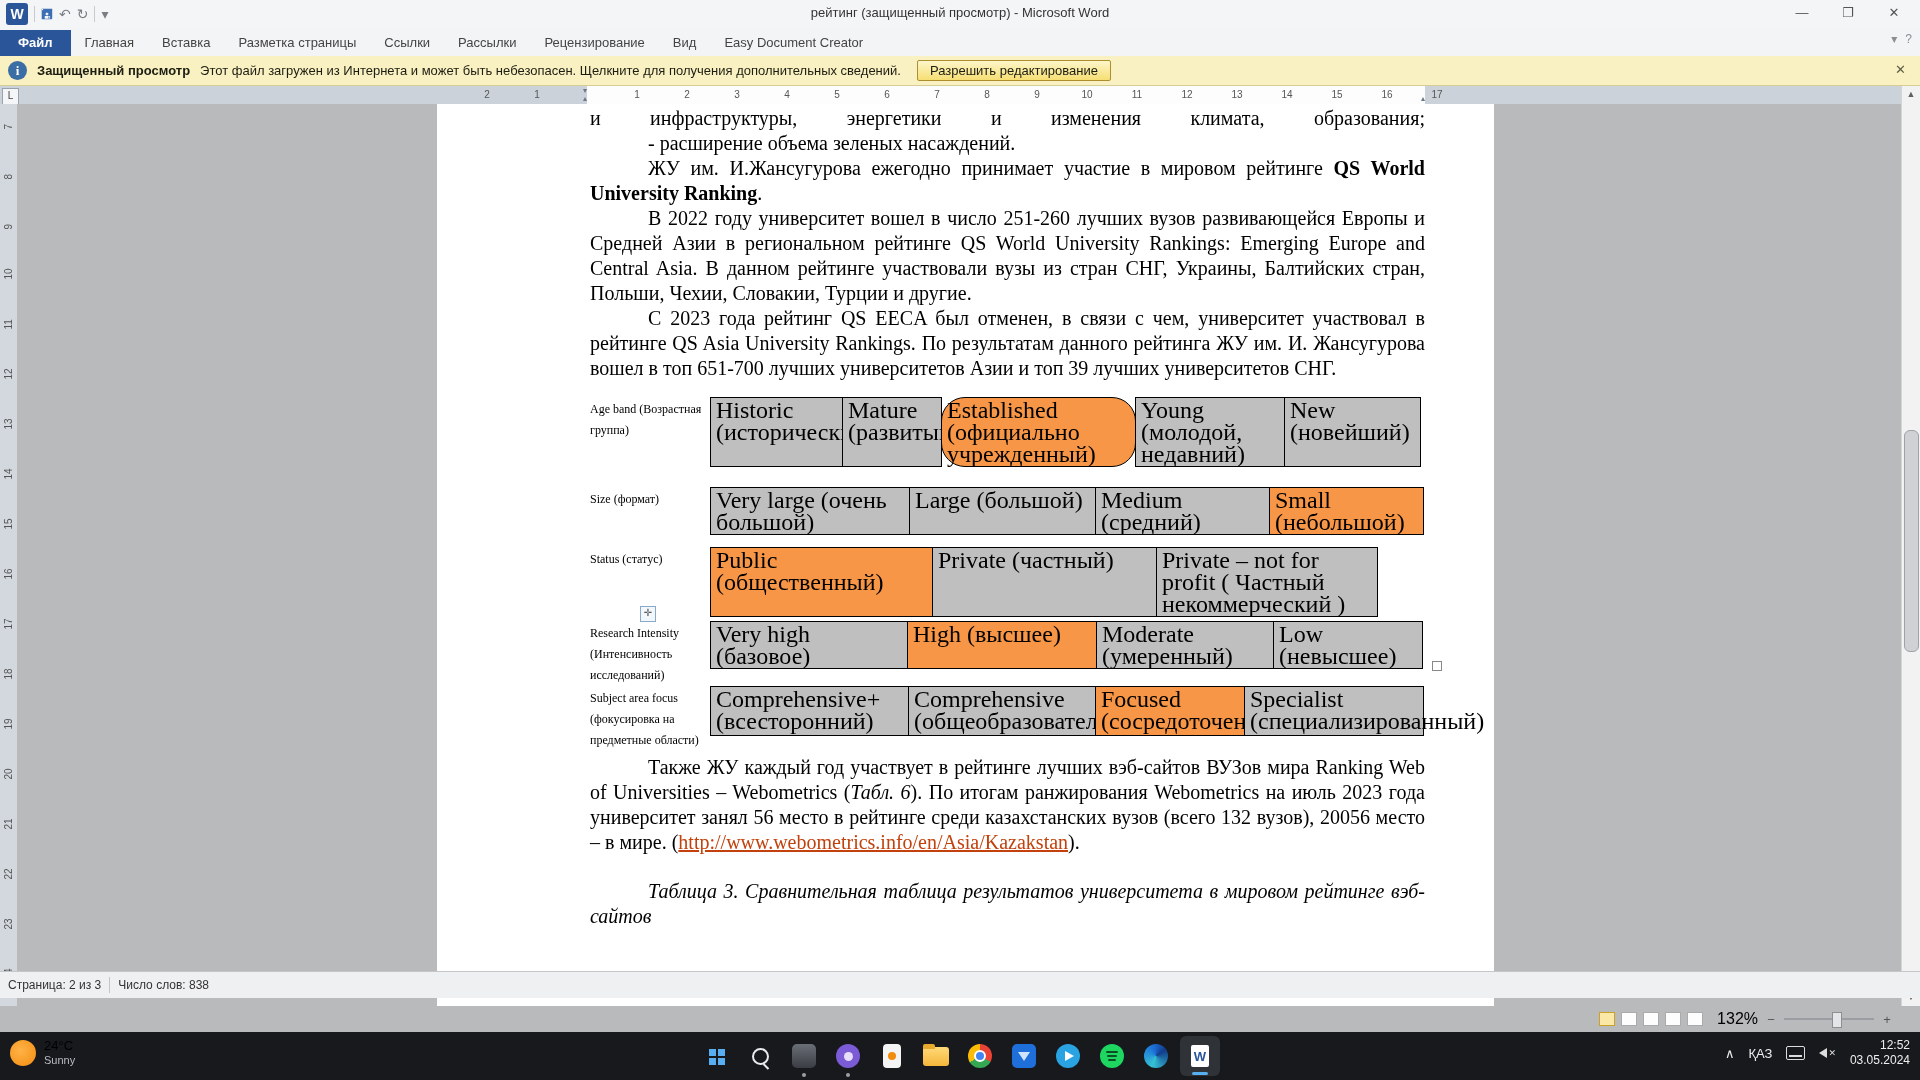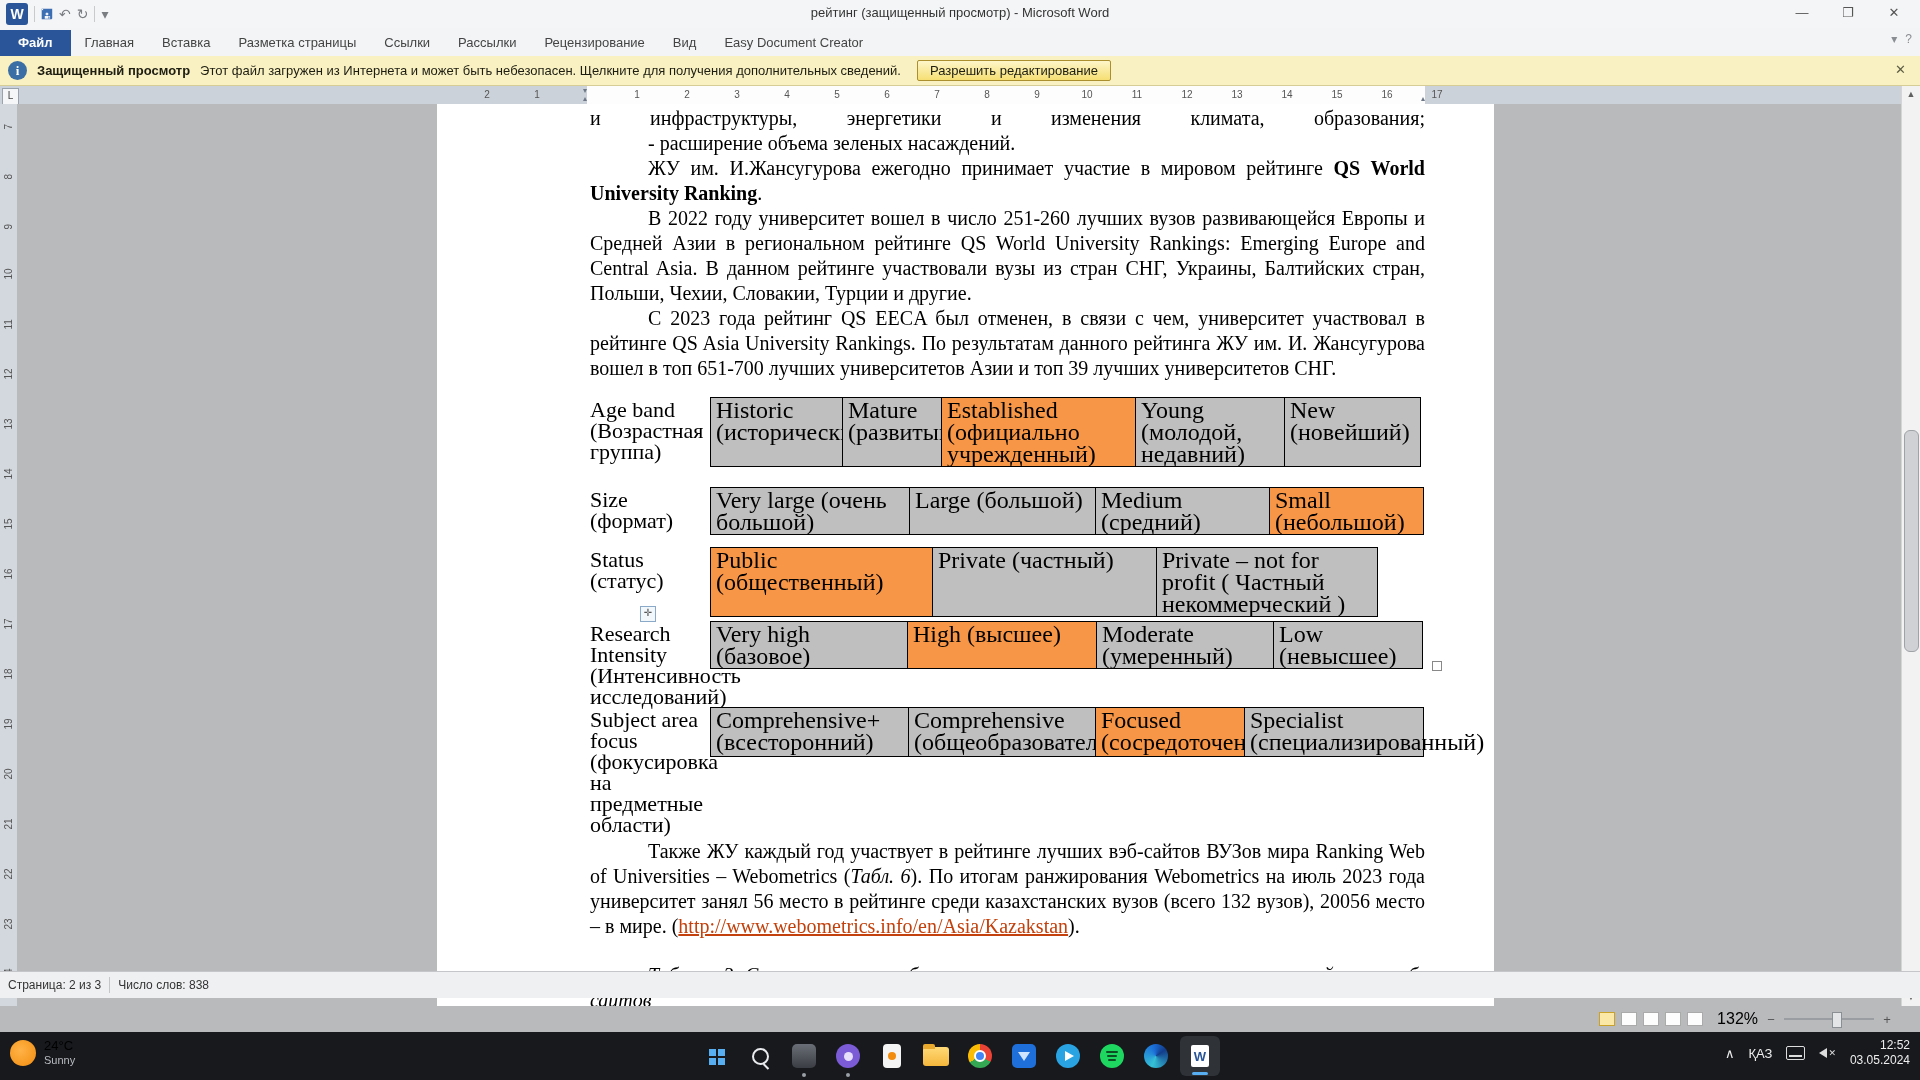--- a/index.html
+++ b/index.html
@@ -47,21 +47,21 @@
         box-sizing:border-box;padding:8px 69px 0 153px;
         font-family:"Liberation Serif",serif;font-size:20px;line-height:25px;color:#000;}
   #page p{margin:0;text-align:justify;}
   .ind{text-indent:58px;}
   .fulljust{text-align-last:justify;}
   .cap{font-style:italic;}
   .lnk{color:#c2410c;text-decoration:underline;}
   
   #matrix{margin-top:16px;}
   .mrow{display:flex;align-items:flex-start;}
-  .mlabel{width:120px;flex:none;font-size:22px;line-height:21px;padding-top:2px;}
+  .mlabel{width:120px;flex:none;font-size:12px;line-height:21px;padding-top:2px;}
   .mtable{display:flex;align-items:stretch;}
   .mcell{box-sizing:border-box;border:1px solid #000;margin-left:-1px;background:#bfbfbf;
          font-size:24px;line-height:22px;padding:1px 5px;}
   .mcell:first-child{margin-left:0;}
   .mcell.hl{background:#f79646;}
   .mr0{margin-top:0;} .mr1{margin-top:20px;} .mr2{margin-top:12px;} .mr3{margin-top:4px;} .mr4{margin-top:0;}
   .mr0 .mcell{min-height:58px;} .mr1 .mcell{min-height:46px;} .mr2 .mcell{min-height:50px;}
   .mr3 .mcell{min-height:44px;} .mr4 .mcell{min-height:50px;}
   #movehandle{left:203px;top:508px;width:14px;height:14px;background:#f2f7fc;border:1px solid #8aa8c8;
               font-size:10px;line-height:12px;text-align:center;color:#555;position:absolute;}
@@ -219,21 +219,21 @@
     <p class="ind">- расширение объема зеленых насаждений.</p>
     <p class="ind"><span>ЖУ им. И.Жансугурова ежегодно принимает участие в мировом рейтинге </span><b>QS World University Ranking</b><span>.</span></p>
     <p class="ind">В 2022 году университет вошел в число 251-260 лучших вузов развивающейся Европы и Средней Азии в региональном рейтинге QS World University Rankings: Emerging Europe and Central Asia. В данном рейтинге участвовали вузы из стран СНГ, Украины, Балтийских стран, Польши, Чехии, Словакии, Турции и другие.</p>
     <p class="ind">С 2023 года рейтинг QS EECA был отменен, в связи с чем, университет участвовал в рейтинге QS Asia University Rankings. По результатам данного рейтинга ЖУ им. И. Жансугурова вошел в топ 651-700 лучших университетов Азии и топ 39 лучших университетов СНГ.</p>
     <div id="matrix">
         <div class="mrow mr0">
           <div class="mlabel">Age band (Возрастная группа)</div>
           <div class="mtable">
             <div class="mcell" style="width: 133px;">Historic (исторический)</div>
             <div class="mcell" style="width: 100px;">Mature (развитый)</div>
-            <div class="mcell hl" style="width: 195px;">Established (официально учрежденный)</div>
+            <div class="mcell hl" style="width: 195px; border-radius: 24px;">Established (официально учрежденный)</div>
             <div class="mcell" style="width: 150px;">Young (молодой, недавний)</div>
             <div class="mcell" style="width: 137px;">New (новейший)</div>
           </div>
         </div>
         <div class="mrow mr1">
           <div class="mlabel">Size (формат)</div>
           <div class="mtable">
             <div class="mcell" style="width: 200px;">Very large (очень большой)</div>
             <div class="mcell" style="width: 187px;">Large (большой)</div>
             <div class="mcell" style="width: 175px;">Medium (средний)</div>

